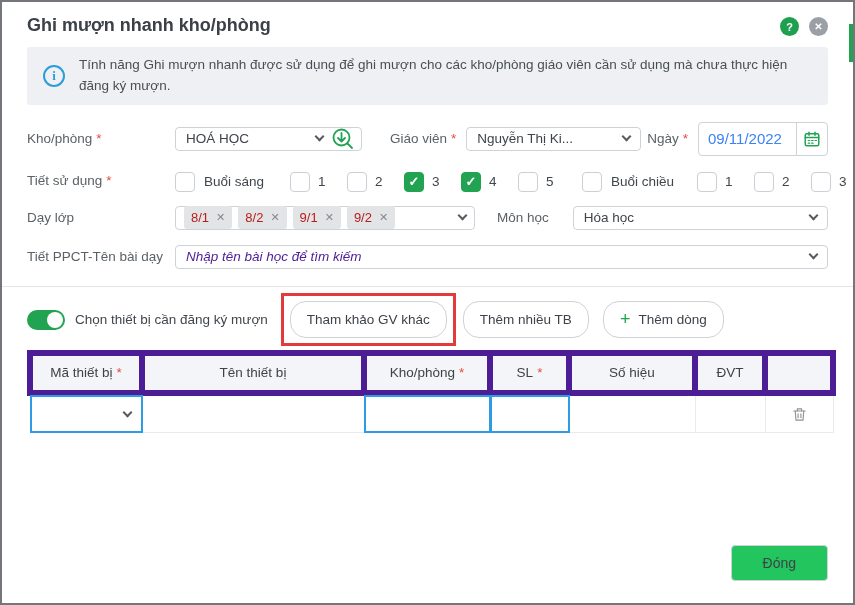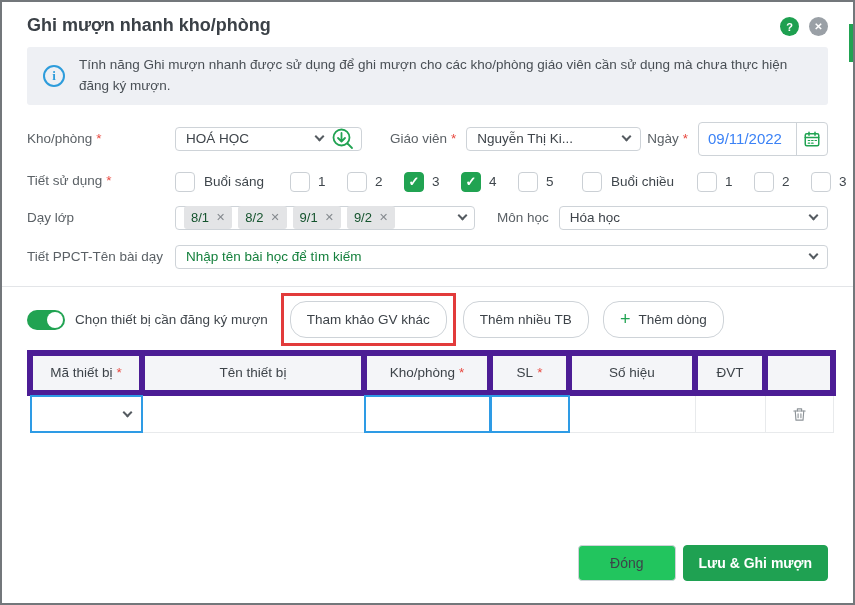--- a/index.html
+++ b/index.html
@@ -57,30 +57,30 @@
   .cb { width:20px; height:20px; border:1px solid #cbd0d5; border-radius:4px; background:#fff;
         flex:none; position:relative; cursor:pointer; }
   .cb[data-checked="true"] { background:#21a352; border-color:#21a352; }
   .cb[data-checked="true"]::after { content:"\2713"; color:#fff; position:absolute; inset:0;
         display:flex; align-items:center; justify-content:center; font-size:13px; font-weight:700; }
   .session-label { width:86px; margin-left:9px; font-size:13.5px; color:#3f464c; }
   .pnum { margin-left:8px; margin-right:20px; width:9px; font-size:13.5px; color:#3f464c; }
 
   .r3 { margin-top:14px; }
   .multiselect { width:300px; padding:0 8px; }
-  .tag { background:#e3e4e6; border-radius:3px; padding:4px 7px; font-size:13px; color:#14532d;
+  .tag { background:#e3e4e6; border-radius:3px; padding:4px 7px; font-size:13px; color:#b91c1c;
          display:flex; align-items:center; gap:7px; margin-right:6px; white-space:nowrap; }
   .tag-x { cursor:pointer; color:#84898e; font-size:11px; line-height:1; }
   .tag-x::before { content:"\2715"; }
   .lbl-monhoc { margin-left:22px; }
-  .sel-monhoc { flex:1; margin-left:10px; }
+  .sel-monhoc { flex:1; margin-left:24px; }
 
   .r4 { margin-top:15px; }
   .inp-ppct { flex:1; }
-  .placeholder { color:#15803d; }
+  .placeholder { color:#4c1d95; font-style:italic; }
 
   .divider { margin:17px -25px 0; border-top:1px solid #e3e5e8; }
 
   
   .toolbar { margin-top:8px; display:flex; align-items:center; height:50px; }
   .toggle { width:38px; height:20px; border-radius:10px; background:#bfc4c9; position:relative;
             flex:none; cursor:pointer; }
   .toggle[data-on="true"] { background:#21a352; }
   .toggle::after { content:""; position:absolute; top:2px; left:2px; width:16px; height:16px;
                    background:#fff; border-radius:50%; }
@@ -292,15 +292,14 @@
                 <path d="M10 11v5.5M14 11v5.5"></path>
             </svg>
           </div>
         </td>
       </tr>
     </tbody>
   </table>
 
   <div class="footer">
     <button class="btn-close">Đóng</button>
-    <button class="btn-save">Lưu &amp; Ghi mượn</button>
   </div>
 </div>
 
 </body></html>

